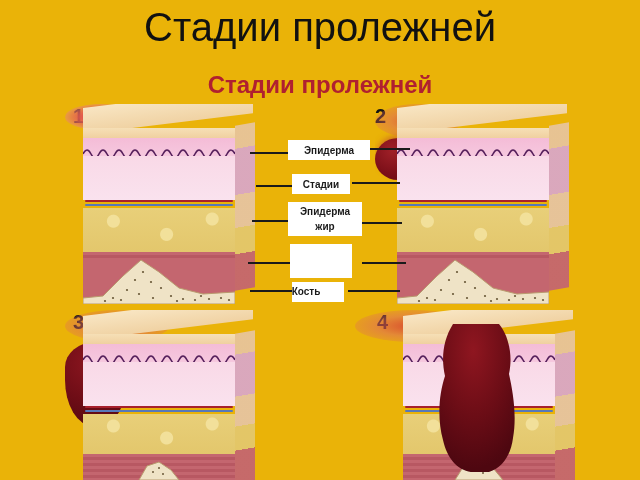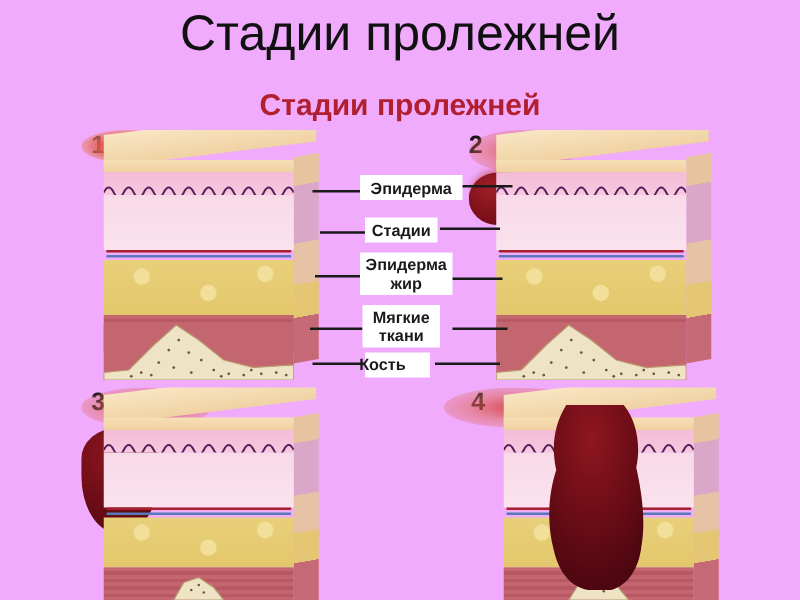--- a/index.html
+++ b/index.html
@@ -1,21 +1,21 @@
 <!DOCTYPE html>
 <html><head>
 <meta charset="utf-8">
 <style>
   html,body{margin:0;padding:0;}
   body{
     width:640px;height:480px;overflow:hidden;
     background:#ffffff;
     font-family:"Liberation Sans", sans-serif;
   }
-  #stage{position:relative;width:640px;height:480px;background:#f0abfc;}
+  #stage{position:relative;width:640px;height:480px;background:#eab308;}
 
   
   .main-title{
     position:absolute;left:0;top:2px;width:640px;
     text-align:center;
     font-size:40px;line-height:50px;color:#111;
     font-weight:400;letter-spacing:0px;
   }
   .sub-title{
     position:absolute;left:0;top:70px;width:640px;
@@ -76,21 +76,21 @@
     background:radial-gradient(circle at 45% 25%, #8d1620 0%, #6e0d16 55%, #520810 100%);
   }
   .halo{
     border-radius:50%;
     background:radial-gradient(ellipse at 50% 50%, rgba(214,60,52,.85) 0%, rgba(222,104,92,.55) 45%, rgba(240,190,175,0) 100%);
   }
 
   
   .label{
     position:absolute;text-align:center;
-    font-size:13px;font-weight:bold;color:#1a1a1a;
+    font-size:10px;font-weight:bold;color:#1a1a1a;
     line-height:15px;white-space:pre-line;
   }
   .lead{position:absolute;height:1.5px;background:#1a1a1a;}
 
   .labelbg{position:absolute;background:#fff;}
 </style>
 </head>
 <body>
 
 <div id="stage">
@@ -269,19 +269,17 @@
   <div class="label" style="left:286px;top:143px;width:86px;">Эпидерма</div>
 
   <div class="labelbg" style="left:292px;top:174px;width:58px;height:20px;"></div>
   <div class="label" style="left:290px;top:177px;width:62px;">Стадии</div>
 
   <div class="labelbg" style="left:288px;top:202px;width:74px;height:34px;"></div>
   <div class="label" style="left:286px;top:204px;width:78px;">Эпидерма
 жир</div>
 
   <div class="labelbg" style="left:290px;top:244px;width:62px;height:34px;"></div>
-  <div class="label" style="left:288px;top:246px;width:66px;">Мягкие
-ткани</div>
 
   <div class="labelbg" style="left:292px;top:282px;width:52px;height:20px;"></div>
   <div class="label" style="left:278px;top:284px;width:56px;">Кость</div>
 
 </div>
 
 </body></html>

